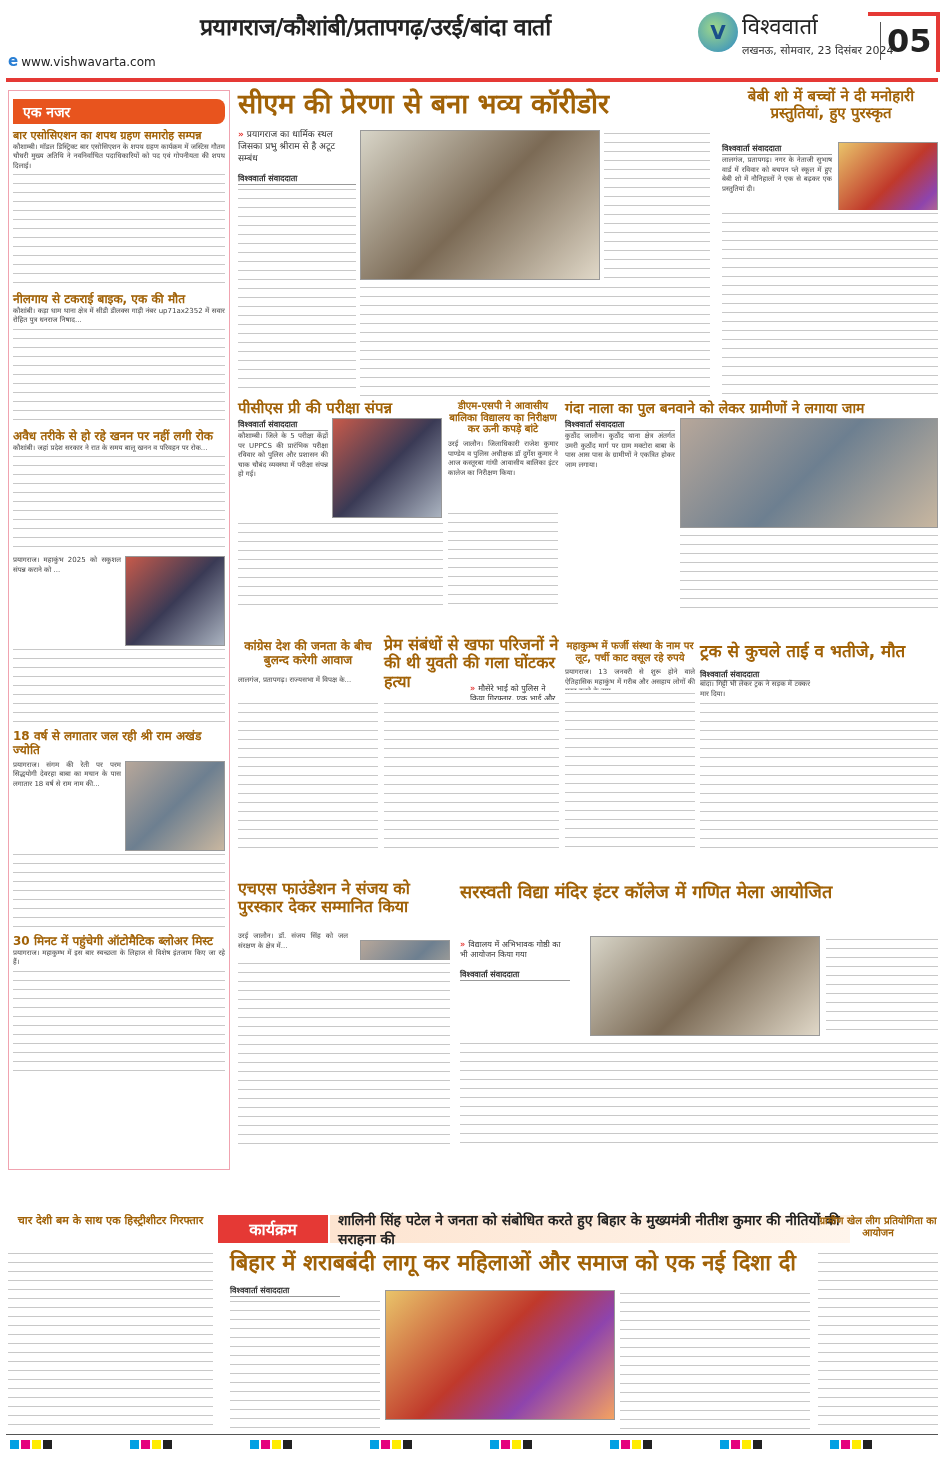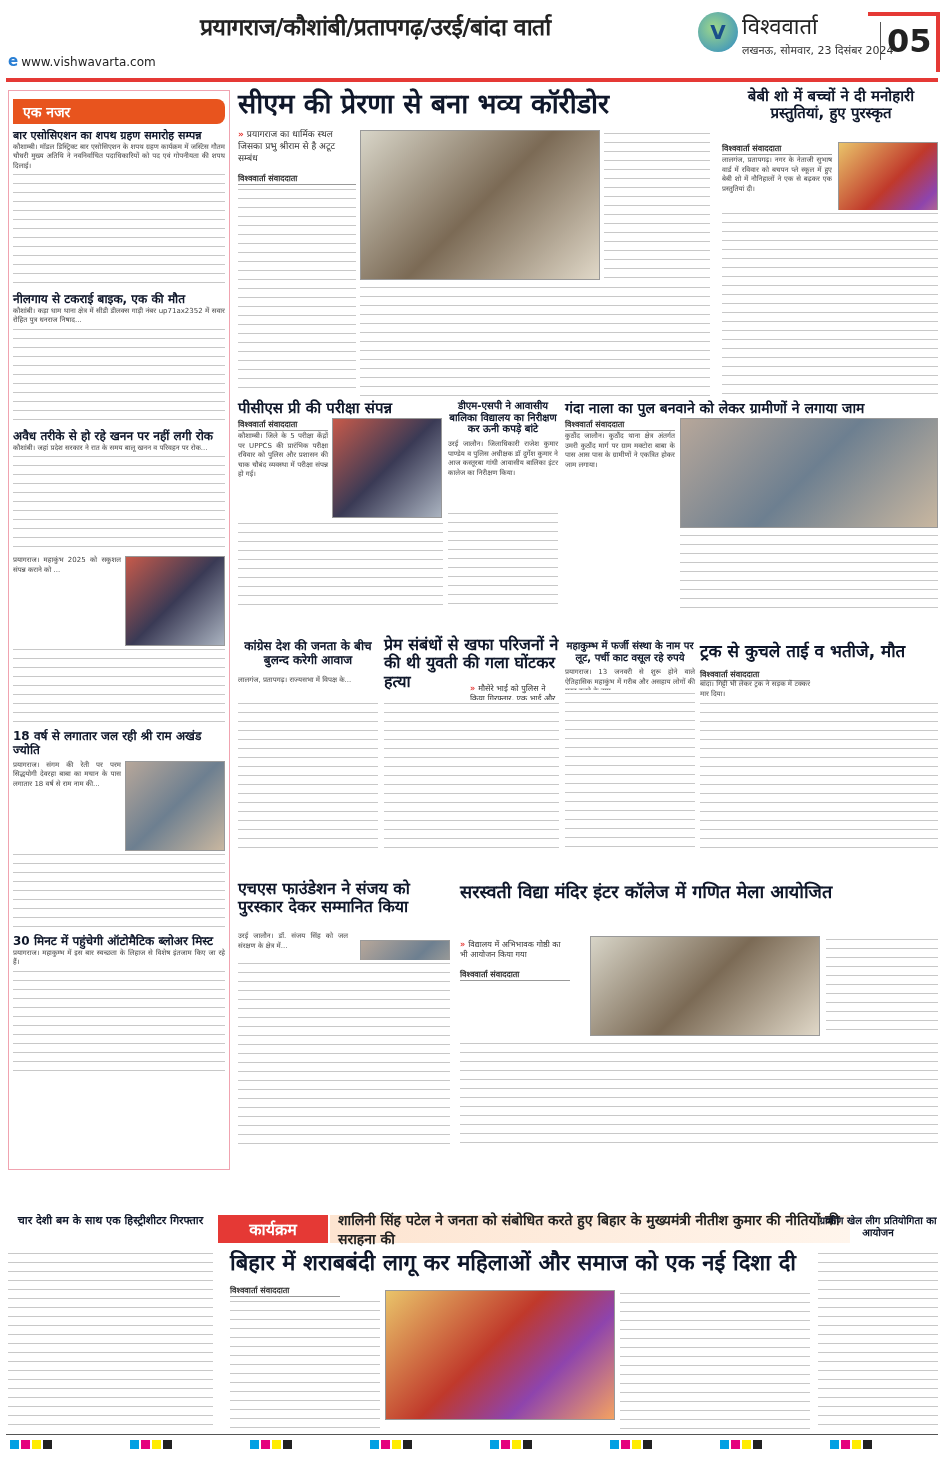--- a/index.html
+++ b/index.html
@@ -9,21 +9,21 @@
 .site{left:8px;top:52px;font-size:12px;color:#222}
 .site .e{color:#2a7fd4;font-weight:bold;font-size:15px;margin-right:3px}
 .logo{left:698px;top:12px;width:40px;height:40px;border-radius:50%;background:radial-gradient(circle at 40% 40%,#9fd88a,#2b88c6);display:flex;align-items:center;justify-content:center;font-weight:bold;color:#1a4f8a;font-size:20px}
 .brand{left:742px;top:10px;font-size:22px;font-weight:normal;color:#222}
 .dateline{left:742px;top:42px;font-size:11px;color:#333}
 .pagebox{left:868px;top:12px;width:72px;height:60px;border-top:4px solid #e53935;border-right:4px solid #e53935}
 .pagenum{left:880px;top:22px;font-size:32px;font-weight:bold;color:#222;border-left:1px solid #555;padding-left:6px}
 .redrule{left:6px;top:78px;width:932px;height:4px;background:#e53935}
 .leftcol{left:8px;top:90px;width:222px;height:1080px;border:1px solid #f0a3b0;padding:4px}
 .eknazar{background:#e8541e;color:#fff;font-weight:bold;font-size:14px;padding:3px 10px;border-radius:0 8px 8px 0;margin:4px 0 6px}
-.hl{font-weight:bold;color:#0f172a;line-height:1.15}
+.hl{font-weight:bold;color:#a16207;line-height:1.15}
 .txt{font-size:7px;line-height:9.5px;color:#444;text-align:justify}
 .filler{background:repeating-linear-gradient(#fff 0 3px,#c8c8c8 3px 4px,#fff 4px 9px)}
 .img{background:linear-gradient(135deg,#b7a79a,#6d7f90 50%,#c9b7a0);border:1px solid #999}
 .img2{background:linear-gradient(135deg,#c75a4a,#3a3a55 50%,#aab3c0)}
 .img3{background:linear-gradient(135deg,#e9c46a,#c0392b 45%,#8e44ad 70%,#f4a261)}
 .img4{background:linear-gradient(135deg,#d8d5c8,#7b6a55 50%,#e0d8c8)}
 .byline{font-size:8px;font-weight:bold;color:#333;border-bottom:1px solid #999;padding-bottom:1px;margin-bottom:2px}
 .quote{font-size:9px;color:#333;line-height:12px}
 .quote b{color:#e53935;margin-right:3px}
 .karyakram{left:218px;top:1215px;width:110px;height:28px;background:#e53935;color:#fff;font-size:16px;font-weight:bold;display:flex;align-items:center;justify-content:center}

